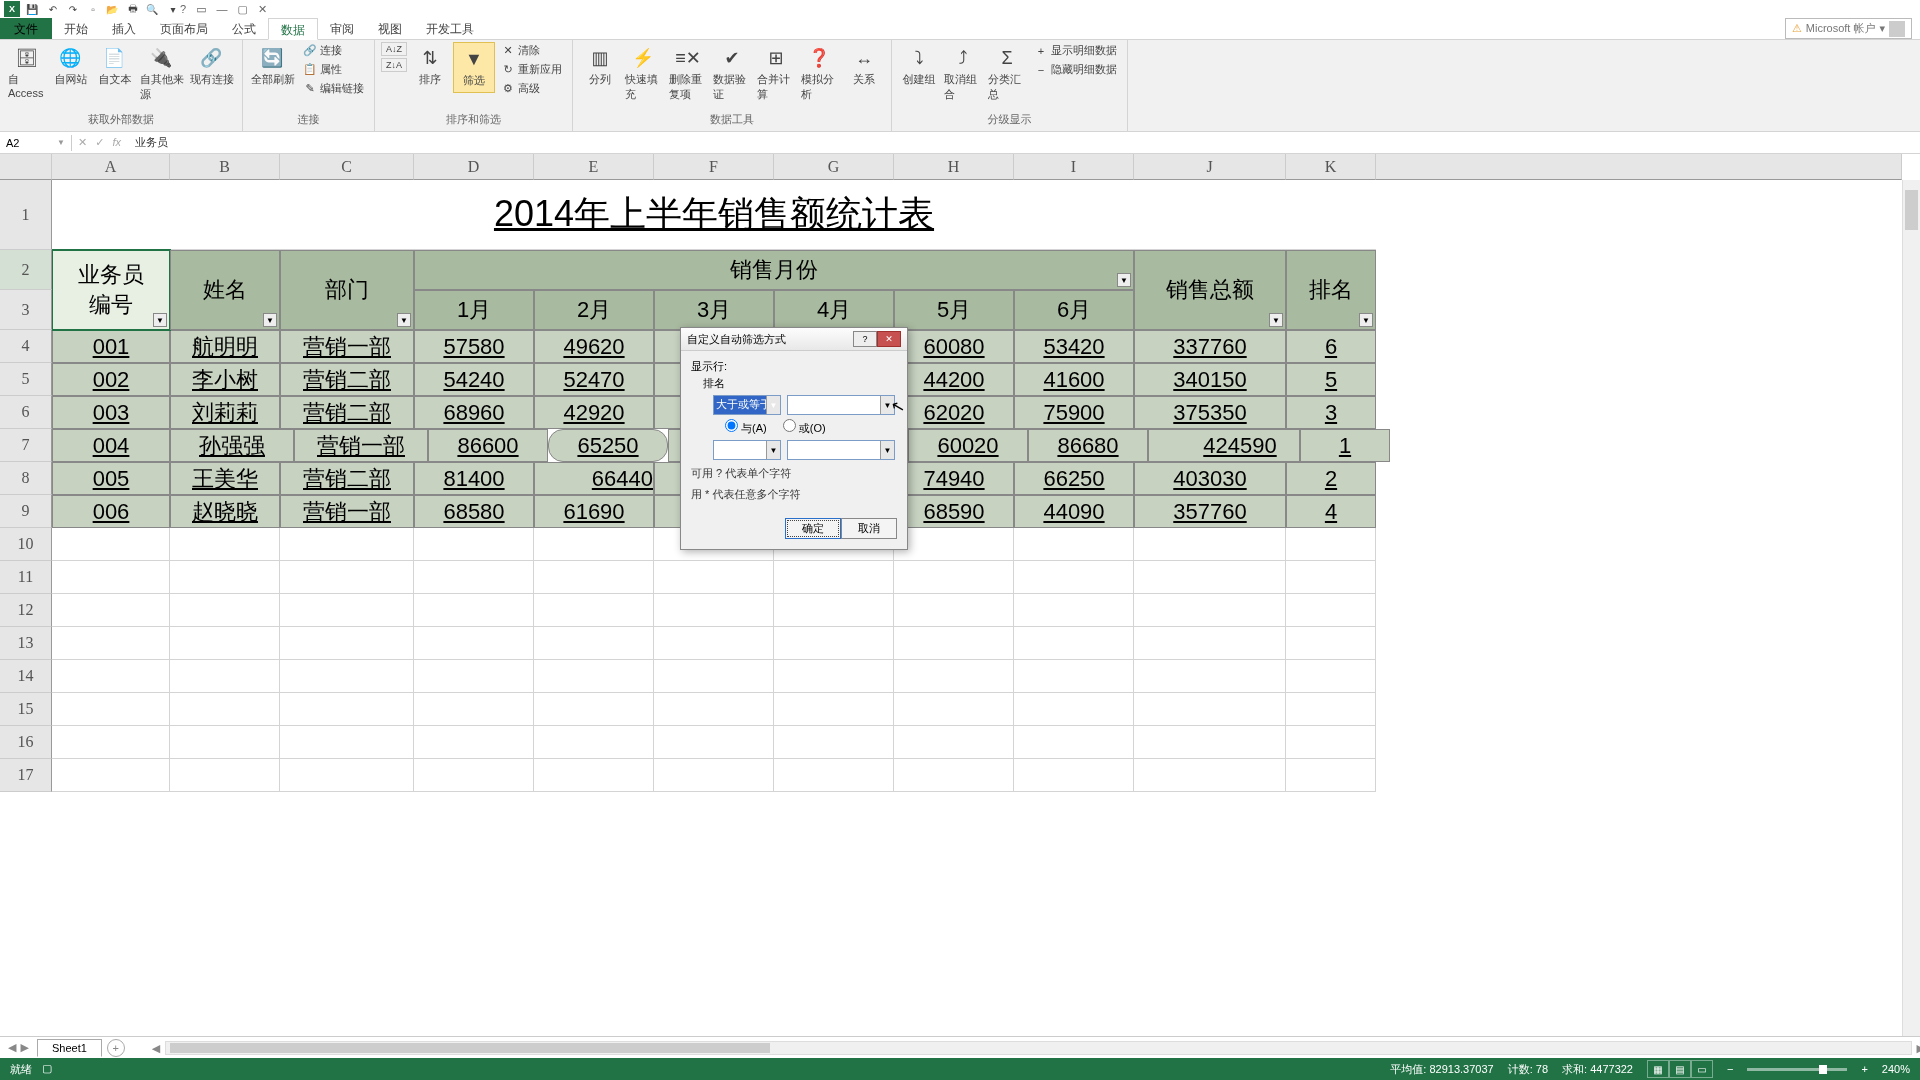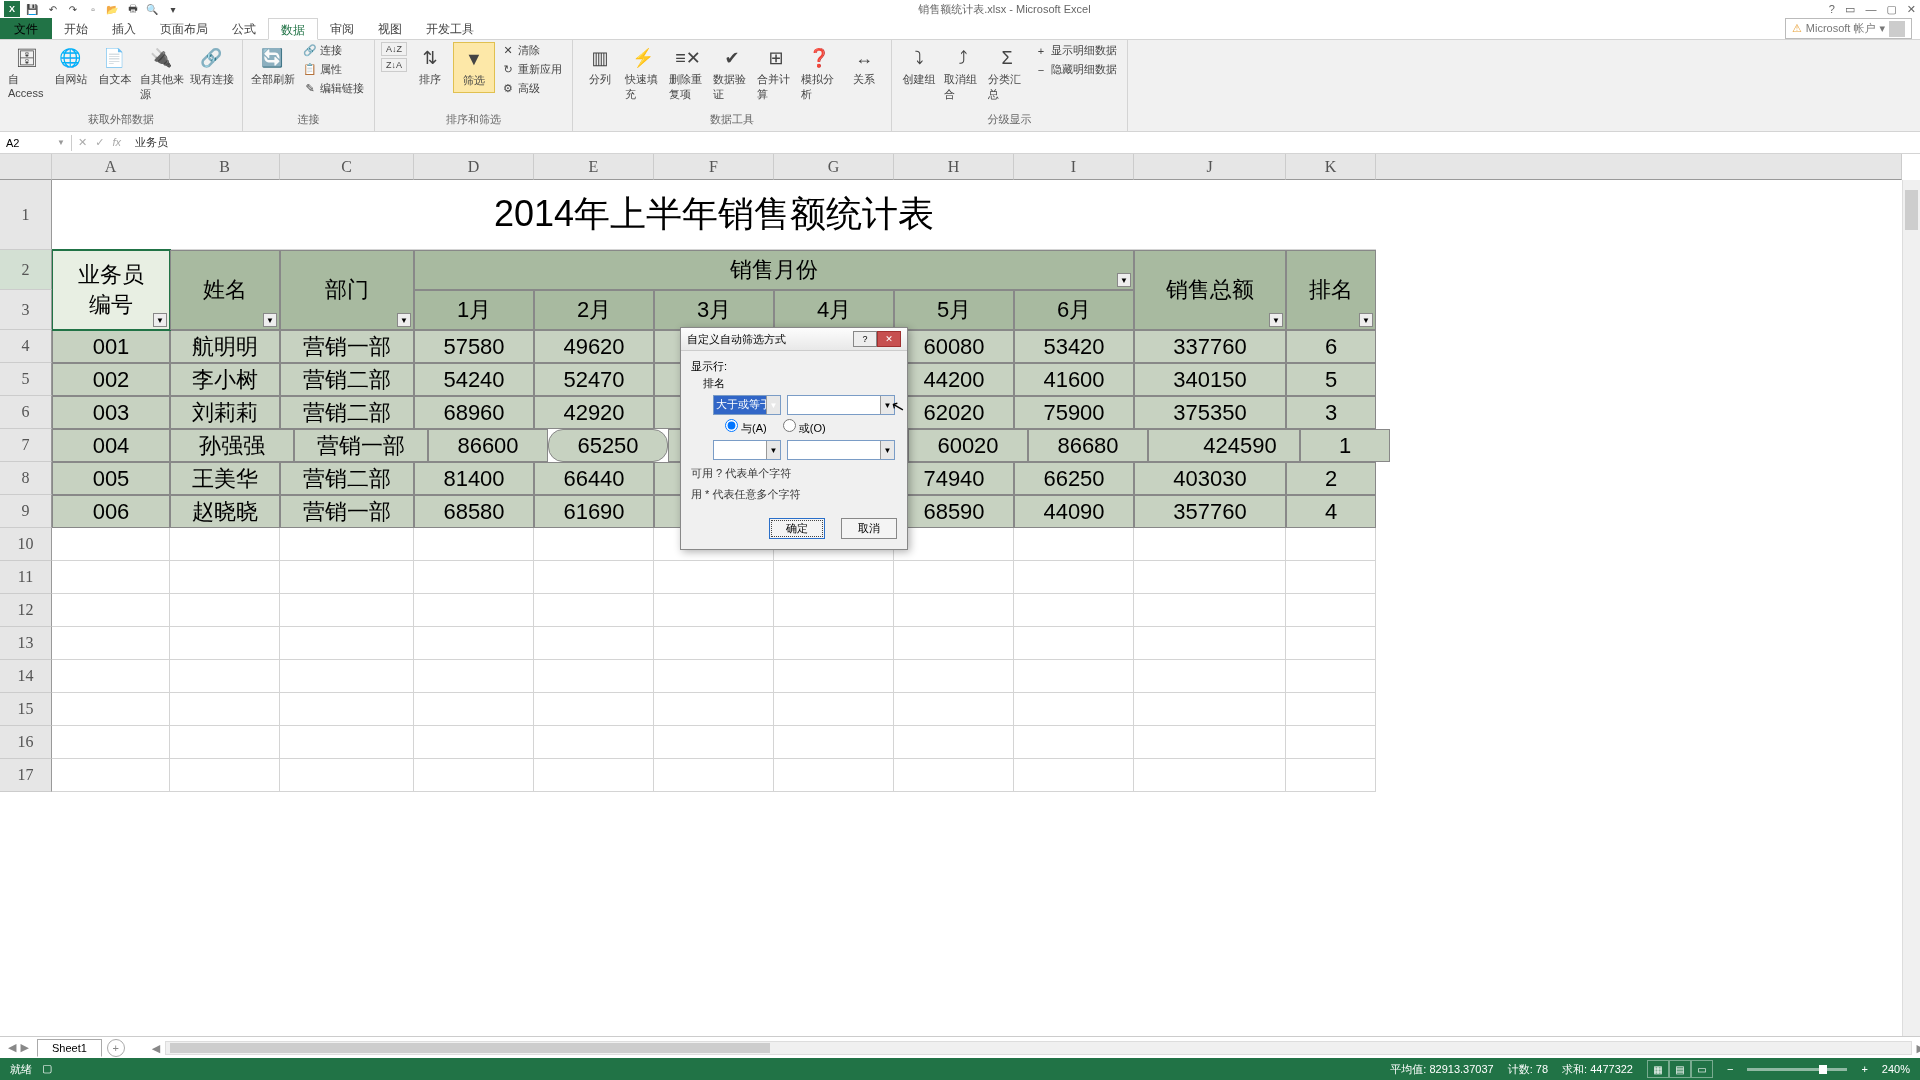--- a/index.html
+++ b/index.html
@@ -43,21 +43,21 @@
 .fb-input { flex: 1; padding: 2px 8px; font-size: 11px; color: #333; }
 
 
 .grid-wrap { position: relative; height: calc(100% - 18px - 22px - 92px - 22px - 22px - 22px); display: flex; background: #fff; }
 .corner { width: 52px; height: 26px; background: #e6e6e6; border-right: 1px solid #ccc; border-bottom: 1px solid #999; position: absolute; left: 0; top: 0; }
 .col-headers { position: absolute; left: 52px; top: 0; right: 18px; height: 26px; display: flex; }
 .col-h { background: #e6e6e6; border-right: 1px solid #ccc; border-bottom: 1px solid #999; display: flex; align-items: center; justify-content: center; font-size: 16px; color: #555; font-family: "Times New Roman", serif; }
 .row-headers { position: absolute; left: 0; top: 26px; width: 52px; bottom: 0; }
 .row-h { background: #e6e6e6; border-bottom: 1px solid #ccc; border-right: 1px solid #999; display: flex; align-items: center; justify-content: center; font-size: 16px; color: #555; font-family: "Times New Roman", serif; }
 .row-h.active { background: #d3e0d3; }
-.cells { position: absolute; left: 52px; top: 26px; right: 18px; bottom: 0; overflow: hidden; }
+.cells { position: absolute; left: 52px; top: 26px; right: 18px; bottom: 0; overflow: hidden; text-decoration: underline; }
 .scrollbar-v { position: absolute; right: 0; top: 26px; width: 18px; bottom: 0; background: #f0f0f0; border-left: 1px solid #ddd; }
 .scroll-thumb-v { position: absolute; top: 10px; left: 2px; right: 2px; height: 40px; background: #cdcdcd; }
 
 .data-row { display: flex; }
 .cell { border-right: 1px solid #d4d4d4; border-bottom: 1px solid #d4d4d4; display: flex; align-items: center; justify-content: center; overflow: hidden; }
 .title-cell { font-family: "SimSun", serif; font-size: 36px; height: 70px; border-right: none; }
 .header-cell { background: #a8baa0; font-family: "SimSun", serif; font-size: 22px; position: relative; border: 1px solid #888; }
 .data-cell { background: #c7d2c1; font-family: "SimSun", serif; font-size: 22px; border: 1px solid #888; }
 .active-cell { background: #e8efe3 !important; outline: 2px solid #217346; outline-offset: -1px; }
 .filter-btn { position: absolute; right: 2px; bottom: 2px; width: 14px; height: 14px; background: #eee; border: 1px solid #888; font-size: 8px; display: flex; align-items: center; justify-content: center; }
@@ -91,42 +91,41 @@
 .dlg-row { display: flex; align-items: center; gap: 6px; margin: 4px 0; }
 .dlg-label { margin-bottom: 2px; }
 .dlg-sublabel { margin-left: 12px; margin-bottom: 4px; }
 .dlg-select { border: 1px solid #7a9cc6; height: 20px; padding: 1px 2px; font-size: 11px; background: #fff; position: relative; }
 .dlg-select.sel1 { width: 68px; background: #3166c7; color: #fff; }
 .dlg-select.sel2 { width: 68px; }
 .dlg-input { border: 1px solid #7a9cc6; height: 20px; width: 108px; background: #fff; position: relative; }
 .dlg-dd { position: absolute; right: 0; top: 0; width: 14px; height: 18px; background: #e8e8e8; border-left: 1px solid #999; font-size: 8px; display: flex; align-items: center; justify-content: center; }
 .dlg-radio { display: flex; gap: 16px; margin: 4px 0 4px 34px; }
 .dlg-hint { margin: 6px 0 2px 0; color: #333; }
-.dlg-btns { display: flex; justify-content: flex-end; gap: 16px; padding: 6px 10px 10px; }
+.dlg-btns { display: flex; justify-content: flex-end; gap: 0; padding: 6px 10px 10px; }
 .dlg-btn { width: 56px; height: 21px; border: 1px solid #888; background: #f4f4f4; font-size: 11px; }
 .dlg-btn.primary { border: 1px solid #2a6fc9; outline: 1px dotted #444; outline-offset: -3px; }
 
 .cursor { position: absolute; left: 891px; top: 397px; font-size: 16px; color: #000; transform: rotate(-15deg); pointer-events: none; }
 </style>
 </head>
 <body>
 
 <div class="titlebar">
   <div class="qat">
     <span class="qat-icon excel-icon">X</span>
     <span class="qat-icon">💾</span>
     <span class="qat-icon">↶</span>
     <span class="qat-icon">↷</span>
     <span class="qat-icon">▫</span>
     <span class="qat-icon">📂</span>
     <span class="qat-icon">🖶</span>
     <span class="qat-icon">🔍</span>
     <span class="qat-icon">▾</span>
   </div>
-  <div class="title-center">销售额统计表.xlsx - Microsoft Excel</div>
   <div class="title-right">
     <span>?</span>
     <span>▭</span>
     <span>—</span>
     <span>▢</span>
     <span>✕</span>
   </div>
 </div>
 
 <div class="ribbon-tabs">
@@ -538,21 +537,21 @@
         </div>
         <div class="cell data-cell" style="width: 110px; height: 33px;">
           <span style="white-space: pre-line; text-align: center;">王美华</span>
         </div>
         <div class="cell data-cell" style="width: 134px; height: 33px;">
           <span style="white-space: pre-line; text-align: center;">营销二部</span>
         </div>
         <div class="cell data-cell" style="width: 120px; height: 33px;">
           <span style="white-space: pre-line; text-align: center;">81400</span>
         </div>
-        <div class="cell data-cell" style="width: 120px; height: 33px;">
+        <div class="cell data-cell" style="width: 120px; height: 33px; justify-content: flex-end;">
           <span style="white-space: pre-line; text-align: center;">66440</span>
         </div>
         <div class="cell data-cell" style="width: 120px; height: 33px;">
           <span style="white-space: pre-line; text-align: center;"></span>
         </div>
         <div class="cell data-cell" style="width: 120px; height: 33px;">
           <span style="white-space: pre-line; text-align: center;"></span>
         </div>
         <div class="cell data-cell" style="width: 120px; height: 33px;">
           <span style="white-space: pre-line; text-align: center;">74940</span>

